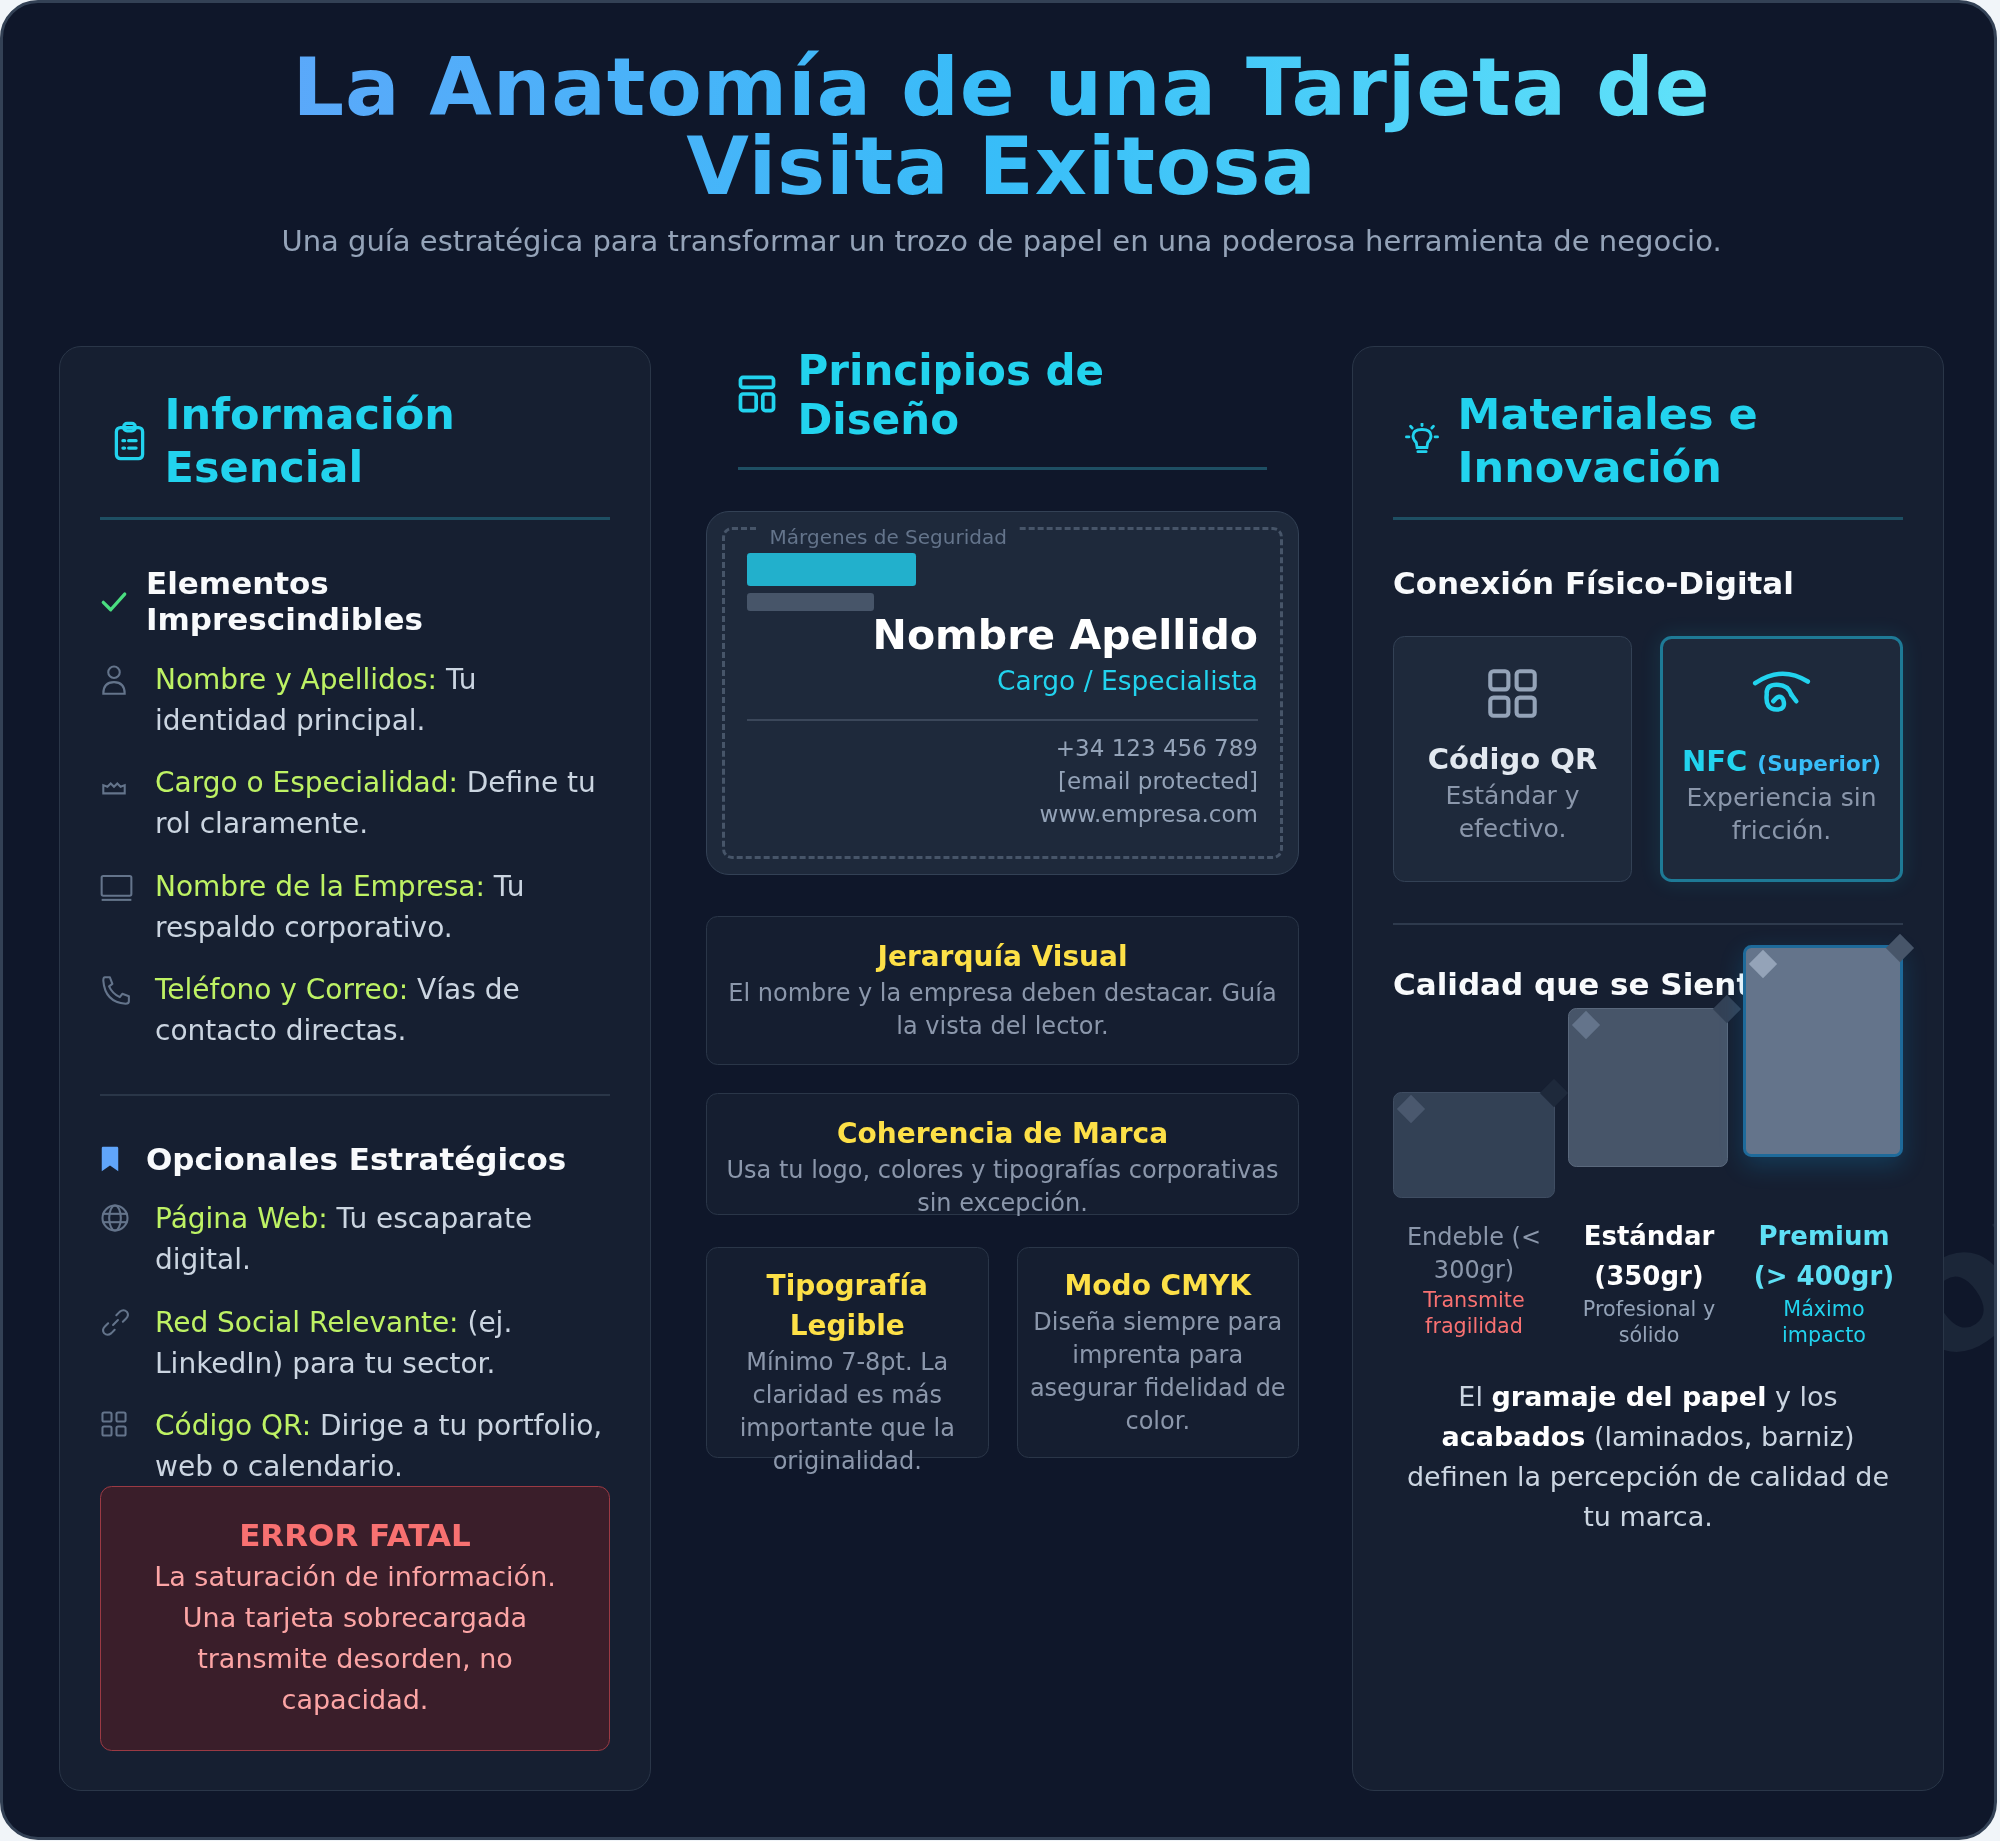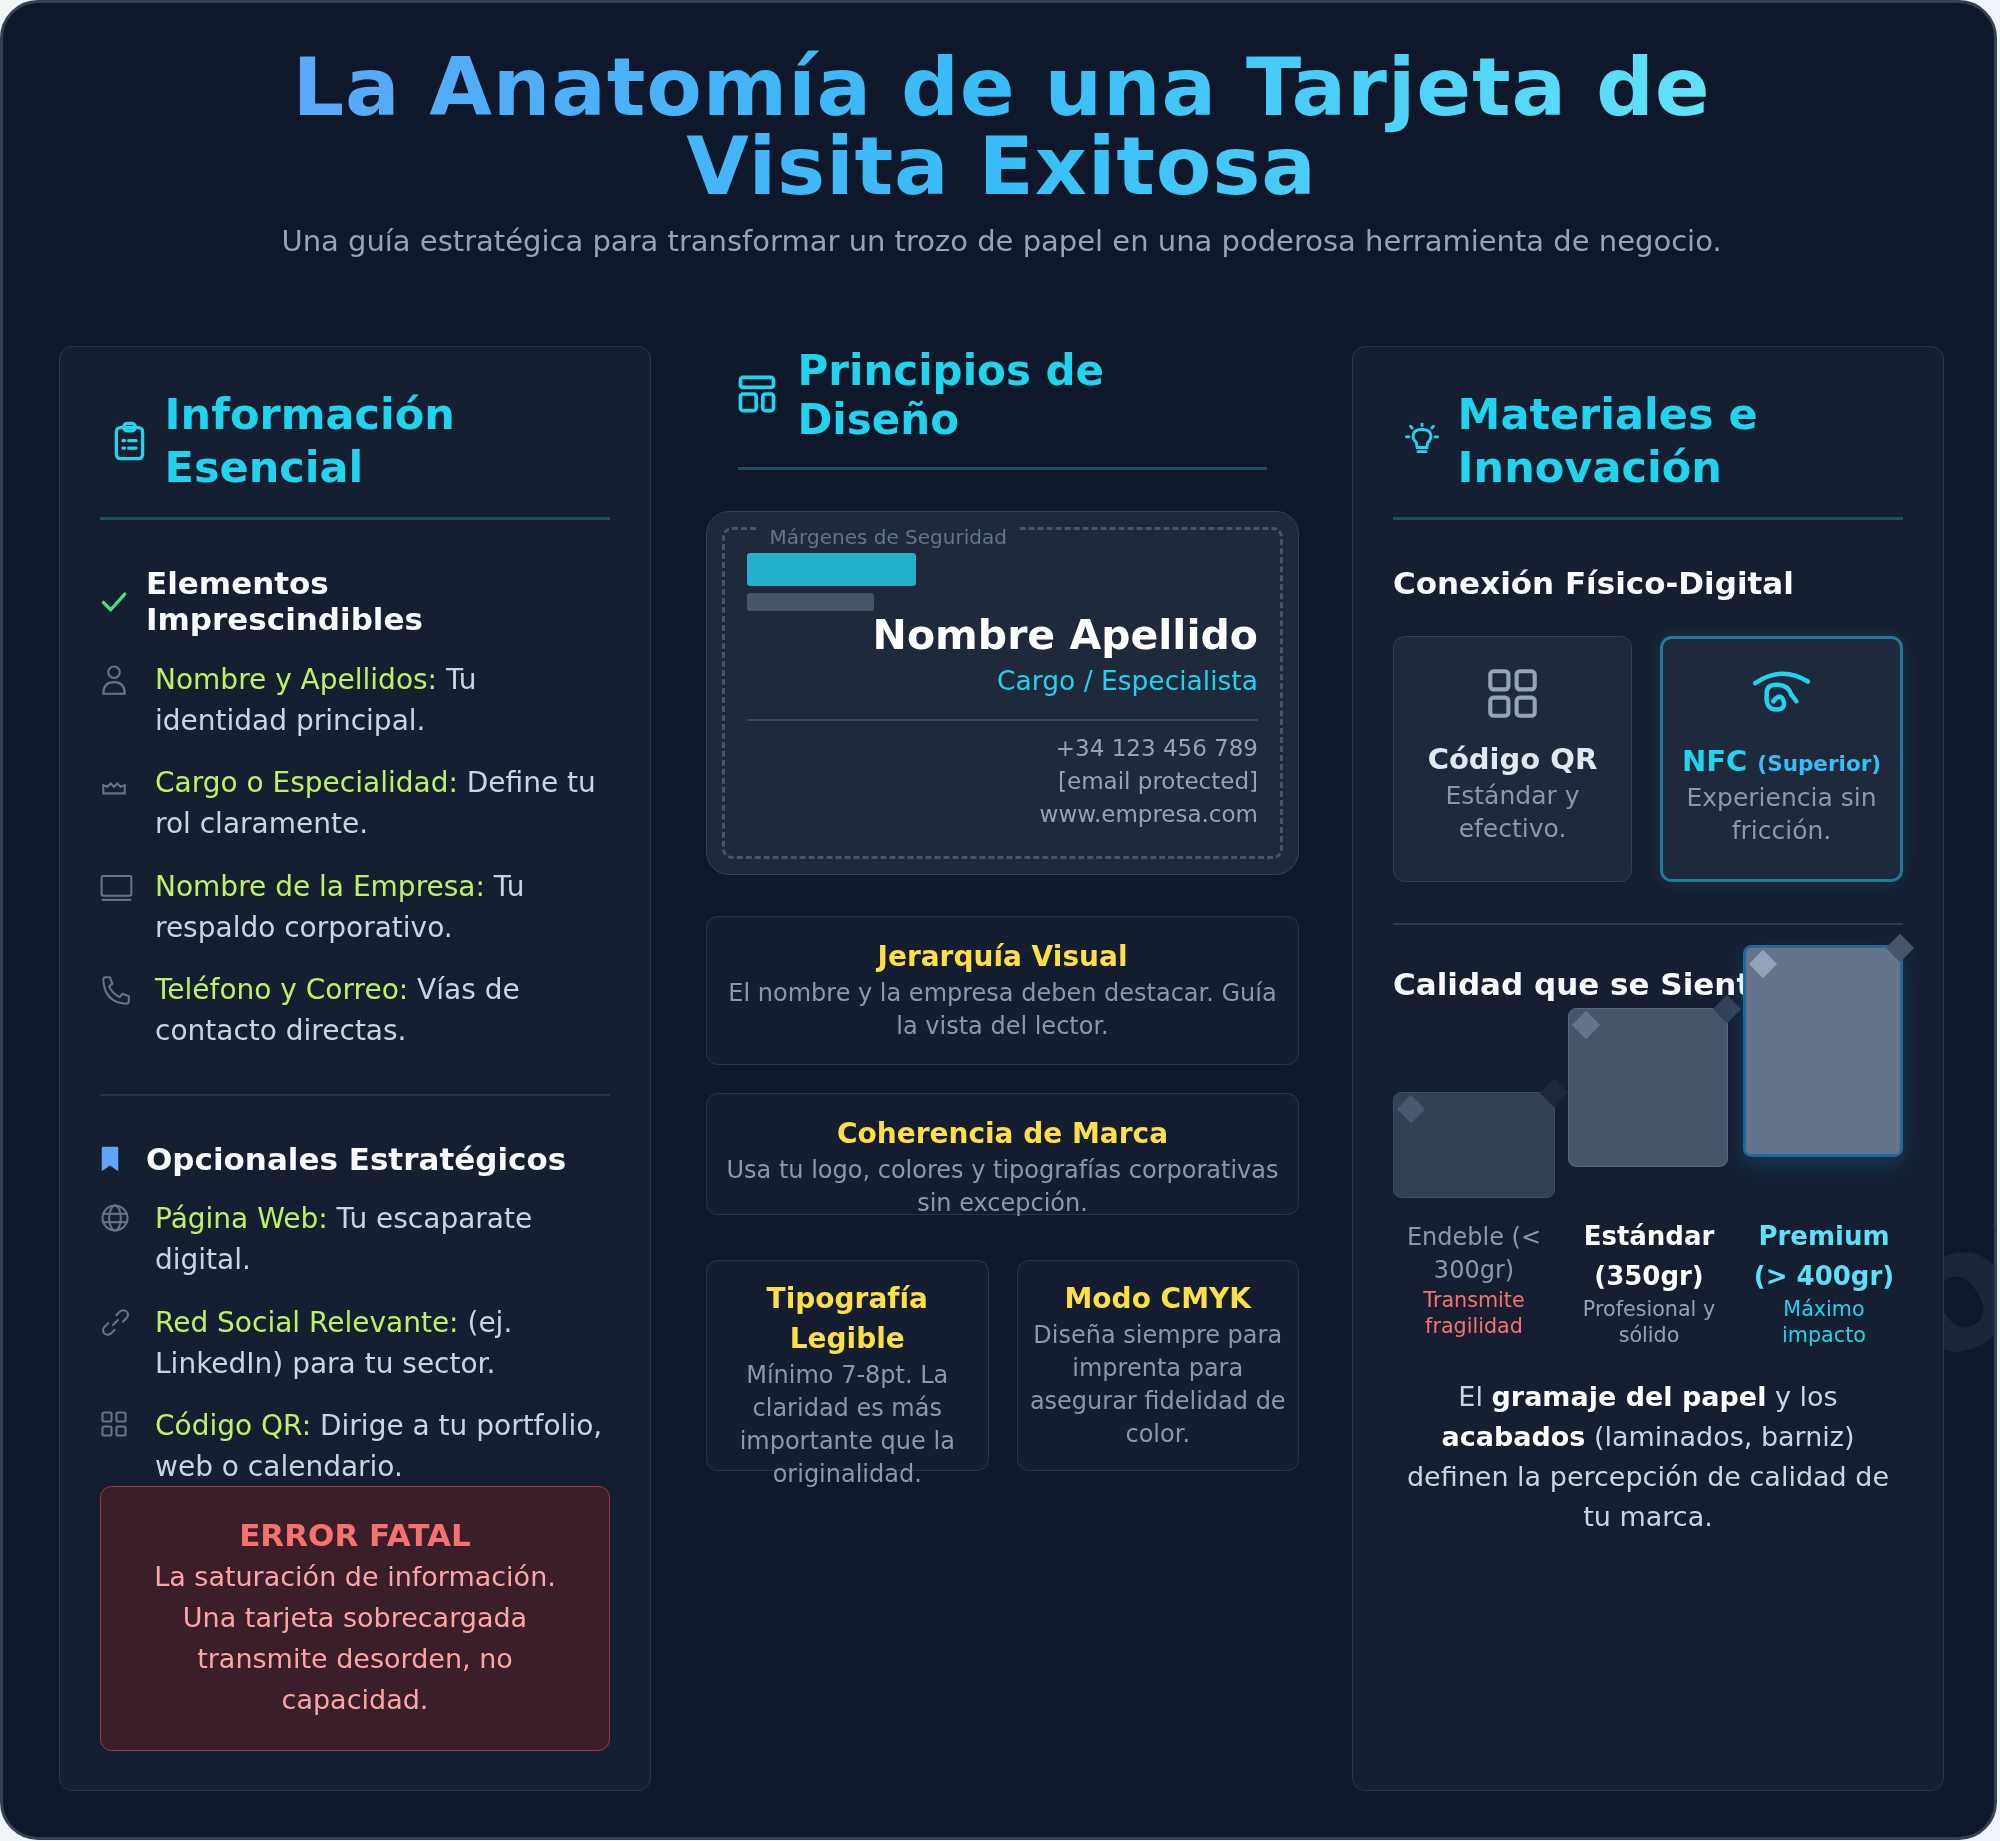--- a/index.html
+++ b/index.html
@@ -23,21 +23,21 @@
   .main-title {
     font-size: 81px; font-weight: bold; line-height: 79px; letter-spacing: 0.8px;
     background: linear-gradient(90deg, #60a5fa 0%, #38bdf8 50%, #67e8f9 100%);
     -webkit-background-clip: text; background-clip: text; color: transparent;
     width: 1653px; margin: 0 auto;
   }
   .subtitle { margin-top: 18px; font-size: 29px; color: #94a3b8; }
 
   .panel {
     position: absolute; top: 343px; height: 1445px; width: 592px;
-    background: #161f31; border: 1.7px solid #2a3648; border-radius: 13px; z-index: 1;
+    background: #161f31; border: 1.7px solid #2a3648; border-radius: 22px; z-index: 1;
   }
   .panel-left { left: 56px; }
   .panel-right { left: 1349px; }
 
   .panel-head { display: flex; align-items: center; margin: 41px 40px 0 40px; padding-bottom: 23px; border-bottom: 3.3px solid #1e4f63; }
   .panel-head .ico { width: 58px; flex: none; display: flex; justify-content: center; }
   .panel-head h2 { font-size: 43px; line-height: 53px; color: #22d3ee; font-weight: bold; margin-left: 6.6px; }
 
   .subhead { display: flex; align-items: center; margin: 45px 40px 0 40px; font-size: 31px; font-weight: bold; color: #f8fafc; }
   .subhead .ico { width: 46px; flex: none; display: flex; }
@@ -84,21 +84,21 @@
 
   .principle {
     margin-top: 41px; background: #151e30; border: 1.7px solid #2a3648; border-radius: 11.6px;
     text-align: center; padding: 20px 16.5px 21.5px;
   }
   .principle .t { font-size: 28px; font-weight: bold; color: #fde047; line-height: 40px; }
   .principle .d { font-size: 24px; line-height: 33px; color: #8b97ab; }
   .principle.h1 { height: 149px; }
   .principle.h2 { height: 122px; margin-top: 28px; }
   .pair { display: flex; gap: 28px; margin-top: 28px; }
-  .pair .principle { margin-top: 17px; flex: 1; height: 211px; padding: 18px 11.6px; }
+  .pair .principle { margin-top: 4px; flex: 1; height: 211px; padding: 18px 11.6px; }
 
   
   .section-title { margin: 45px 40px 0 40px; font-size: 31px; font-weight: bold; color: #f8fafc; }
   .tech-row { display: flex; gap: 28px; margin: 35px 40px 0 40px; }
   .tech {
     flex: 1; height: 246px; background: #1e293b; border: 1.7px solid #334155; border-radius: 11.6px;
     text-align: center; padding-top: 31px;
   }
   .tech.active { border: 3.3px solid #1e7a96; box-shadow: 0 0 21.5px rgba(34,211,238,0.12); }
   .tech .t { font-size: 29px; font-weight: bold; color: #e2e8f0; margin-top: 20px; }

